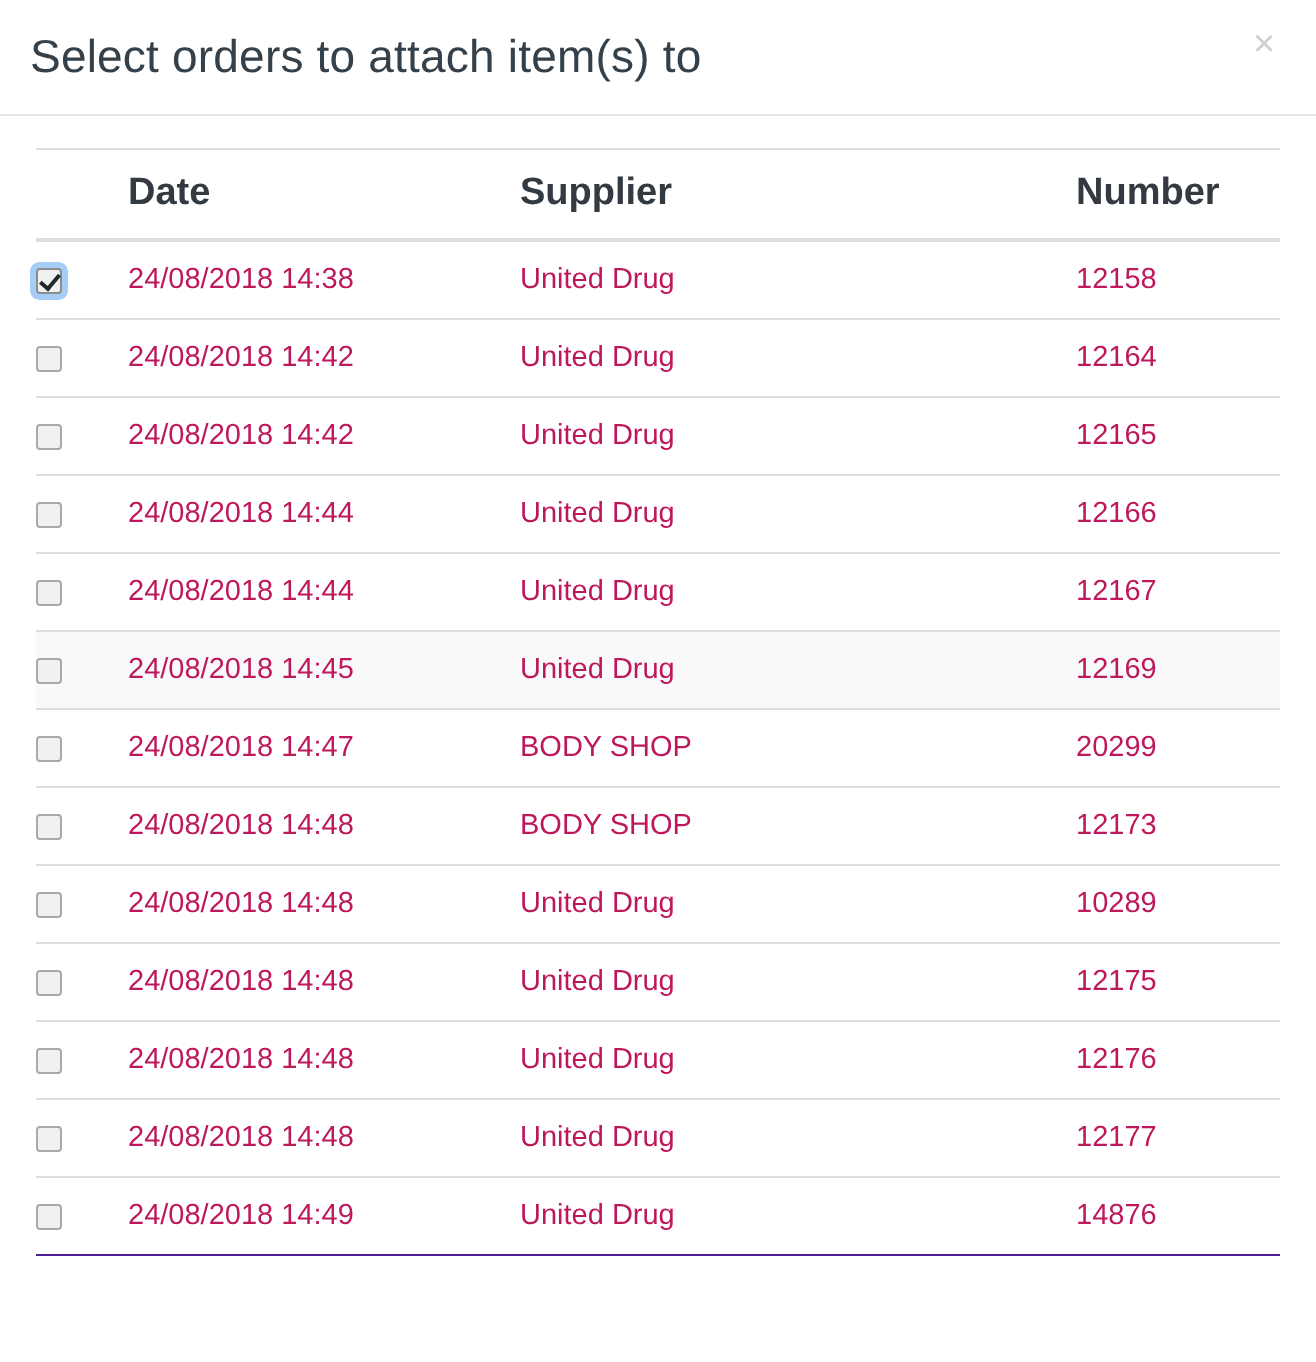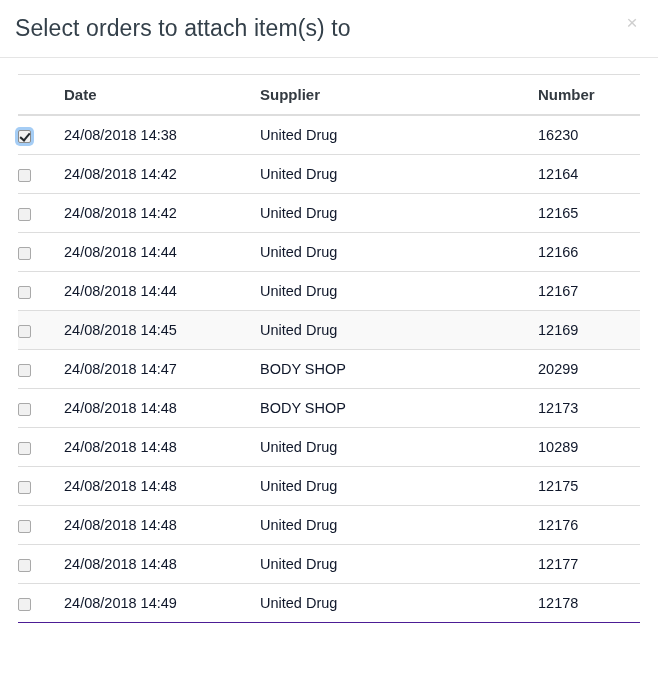--- a/index.html
+++ b/index.html
@@ -74,36 +74,36 @@
   }
 
   table.orders-table col.col-check  { width: 46px; }
   table.orders-table col.col-date   { width: 196px; }
   table.orders-table col.col-supp   { width: 278px; }
   table.orders-table col.col-num    { width: 102px; }
 
   table.orders-table thead th {
     text-align: left;
     font-weight: bold;
-    font-size: 15px;
+    font-size: 19px;
     color: #333a41;
     padding: 11px 8px 11px 0;
     border-top: 1px solid #dddddd;
     border-bottom: 2px solid #dddddd;
     vertical-align: bottom;
     white-space: nowrap;
   }
   table.orders-table thead th.th-check {
     border-bottom: 2px solid #dddddd;
   }
 
   table.orders-table tbody td {
     padding: 11px 8px 11px 0;
     border-top: 1px solid #dddddd;
-    color: #0f172a;
+    color: #be185d;
     font-size: 14.5px;
     vertical-align: middle;
     white-space: nowrap;
   }
   table.orders-table tbody tr:first-child td {
     border-top: none;
   }
   table.orders-table tbody tr.row-hover td {
     background: #f9f9f9;
   }
@@ -174,21 +174,21 @@
           <th>Date</th>
           <th>Supplier</th>
           <th>Number</th>
         </tr>
       </thead>
       <tbody id="orders-tbody">
           <tr>
             <td class="cell-check"><span class="cb checked"></span></td>
             <td class="cell-date">24/08/2018 14:38</td>
             <td class="cell-supplier">United Drug</td>
-            <td class="cell-number">16230</td>
+            <td class="cell-number">12158</td>
           </tr>
           <tr>
             <td class="cell-check"><span class="cb"></span></td>
             <td class="cell-date">24/08/2018 14:42</td>
             <td class="cell-supplier">United Drug</td>
             <td class="cell-number">12164</td>
           </tr>
           <tr>
             <td class="cell-check"><span class="cb"></span></td>
             <td class="cell-date">24/08/2018 14:42</td>
@@ -246,19 +246,19 @@
           <tr>
             <td class="cell-check"><span class="cb"></span></td>
             <td class="cell-date">24/08/2018 14:48</td>
             <td class="cell-supplier">United Drug</td>
             <td class="cell-number">12177</td>
           </tr>
           <tr>
             <td class="cell-check"><span class="cb"></span></td>
             <td class="cell-date">24/08/2018 14:49</td>
             <td class="cell-supplier">United Drug</td>
-            <td class="cell-number">12178</td>
+            <td class="cell-number">14876</td>
           </tr>
         </tbody>
     </table>
   </div>
 
 </div>
 
 </body></html>

